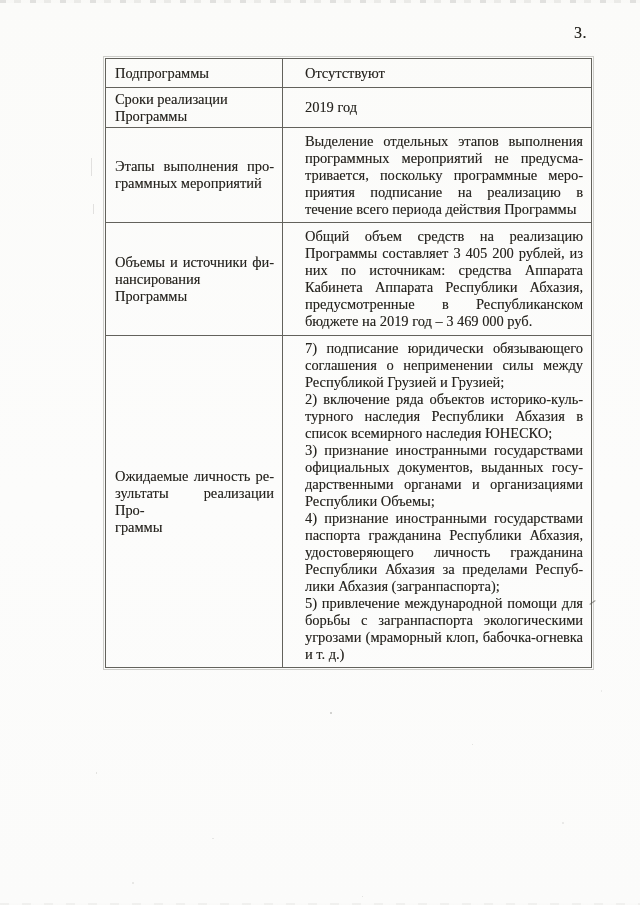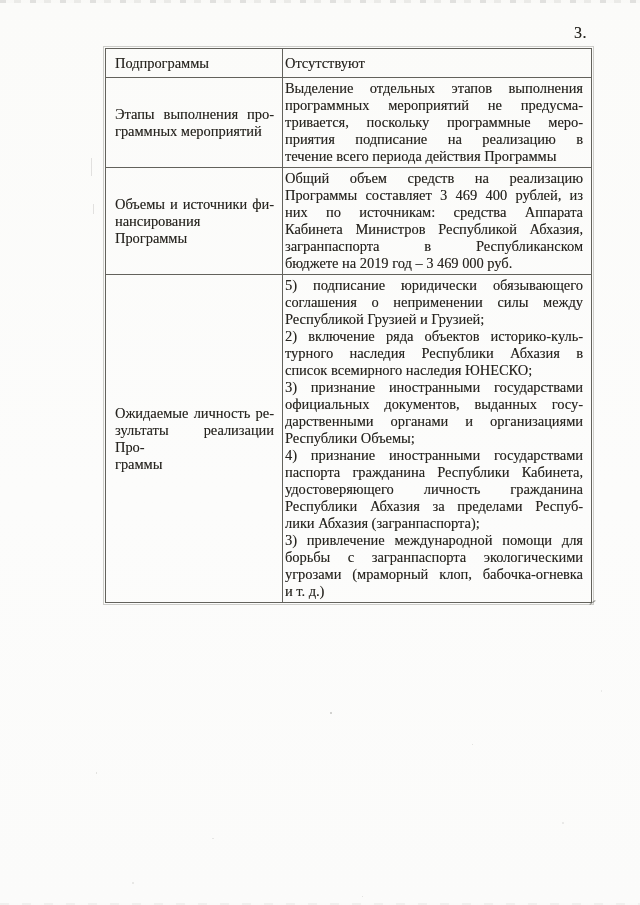--- a/index.html
+++ b/index.html
@@ -40,39 +40,39 @@
   .page-number {
     position: absolute;
     top: 24px;
     left: 574px;
     font-size: 16px;
     letter-spacing: 0.5px;
     text-shadow: 0 0 0.6px rgba(50,48,44,0.55);
   }
   table.doc-table {
     position: absolute;
-    top: 48px;
+    top: 58px;
     left: 105px;
     width: 486px;
     border-collapse: collapse;
     table-layout: fixed;
     outline: 1px solid rgba(120,119,112,0.35);
     outline-offset: 1px;
   }
   col.c1 { width: 177px; }
   col.c2 { width: 309px; }
   td.cell {
     border: 1px solid #63625c;
     vertical-align: middle;
     padding: 2px 8px 2px 9px;
     font-size: 14.4px;
     line-height: 17px;
     text-shadow: 0.2px 0.2px 0.4px rgba(55,52,47,0.45);
   }
-  td.value-cell { padding-left: 2px; font-family: Liberation Serif, serif; }
+  td.value-cell { padding-left: 22px; font-family: Liberation Serif, serif; }
   
   tr:nth-child(1) td { height: 24px; }
   tr:nth-child(2) td { height: 35px; }
   tr:nth-child(3) td { height: 90px; }
   tr:nth-child(4) td { height: 108px; }
   tr:nth-child(5) td { height: 327px; }
   .para { margin: 0; }
   .ln {
     text-align: justify;
     text-align-last: justify;
@@ -120,20 +120,35 @@
           </td>
           <td class="cell value-cell">
             <div class="para">
               <div class="ln last">Отсутствуют</div>
             </div>
           </td>
         </tr>
         <tr>
           <td class="cell label-cell">
             <div class="para">
+              <div class="ln last">Сроки реализации</div>
+            </div>
+            <div class="para">
+              <div class="ln last">Программы</div>
+            </div>
+          </td>
+          <td class="cell value-cell">
+            <div class="para">
+              <div class="ln last">2019 год</div>
+            </div>
+          </td>
+        </tr>
+        <tr>
+          <td class="cell label-cell">
+            <div class="para">
               <div class="ln">Этапы выполнения про-</div>
               <div class="ln last">граммных мероприятий</div>
             </div>
           </td>
           <td class="cell value-cell">
             <div class="para">
               <div class="ln">Выделение отдельных этапов выполнения</div>
               <div class="ln">программных мероприятий не предусма-</div>
               <div class="ln">тривается, поскольку программные меро-</div>
               <div class="ln">приятия подписание на реализацию в</div>
@@ -144,62 +159,62 @@
         <tr>
           <td class="cell label-cell">
             <div class="para">
               <div class="ln">Объемы и источники фи-</div>
               <div class="ln last">нансирования Программы</div>
             </div>
           </td>
           <td class="cell value-cell">
             <div class="para">
               <div class="ln">Общий объем средств на реализацию</div>
-              <div class="ln">Программы составляет 3 469 400 рублей, из</div>
+              <div class="ln">Программы составляет 3 405 200 рублей, из</div>
               <div class="ln">них по источникам: средства Аппарата</div>
-              <div class="ln">Кабинета Министров Республикой Абхазия,</div>
-              <div class="ln">загранпаспорта в Республиканском</div>
+              <div class="ln">Кабинета Аппарата Республики Абхазия,</div>
+              <div class="ln">предусмотренные в Республиканском</div>
               <div class="ln last">бюджете на 2019 год – 3 469 000 руб.</div>
             </div>
           </td>
         </tr>
         <tr>
           <td class="cell label-cell">
             <div class="para">
               <div class="ln">Ожидаемые личность ре-</div>
               <div class="ln">зультаты реализации Про-</div>
               <div class="ln last">граммы</div>
             </div>
           </td>
           <td class="cell value-cell">
             <div class="para">
-              <div class="ln">5) подписание юридически обязывающего</div>
+              <div class="ln">7) подписание юридически обязывающего</div>
               <div class="ln">соглашения о неприменении силы между</div>
               <div class="ln last">Республикой Грузией и Грузией;</div>
             </div>
             <div class="para">
               <div class="ln">2) включение ряда объектов историко-куль-</div>
               <div class="ln">турного наследия Республики Абхазия в</div>
               <div class="ln last">список всемирного наследия ЮНЕСКО;</div>
             </div>
             <div class="para">
               <div class="ln">3) признание иностранными государствами</div>
               <div class="ln">официальных документов, выданных госу-</div>
               <div class="ln">дарственными органами и организациями</div>
               <div class="ln last">Республики Объемы;</div>
             </div>
             <div class="para">
               <div class="ln">4) признание иностранными государствами</div>
-              <div class="ln">паспорта гражданина Республики Кабинета,</div>
+              <div class="ln">паспорта гражданина Республики Абхазия,</div>
               <div class="ln">удостоверяющего личность гражданина</div>
               <div class="ln">Республики Абхазия за пределами Респуб-</div>
               <div class="ln last">лики Абхазия (загранпаспорта);</div>
             </div>
             <div class="para">
-              <div class="ln">3) привлечение международной помощи для</div>
+              <div class="ln">5) привлечение международной помощи для</div>
               <div class="ln">борьбы с загранпаспорта экологическими</div>
               <div class="ln">угрозами (мраморный клоп, бабочка-огневка</div>
               <div class="ln last">и т. д.)</div>
             </div>
           </td>
         </tr>
       </tbody>
   </table>
 
   <div class="tick" style="left:589px; top:602px;"></div>

